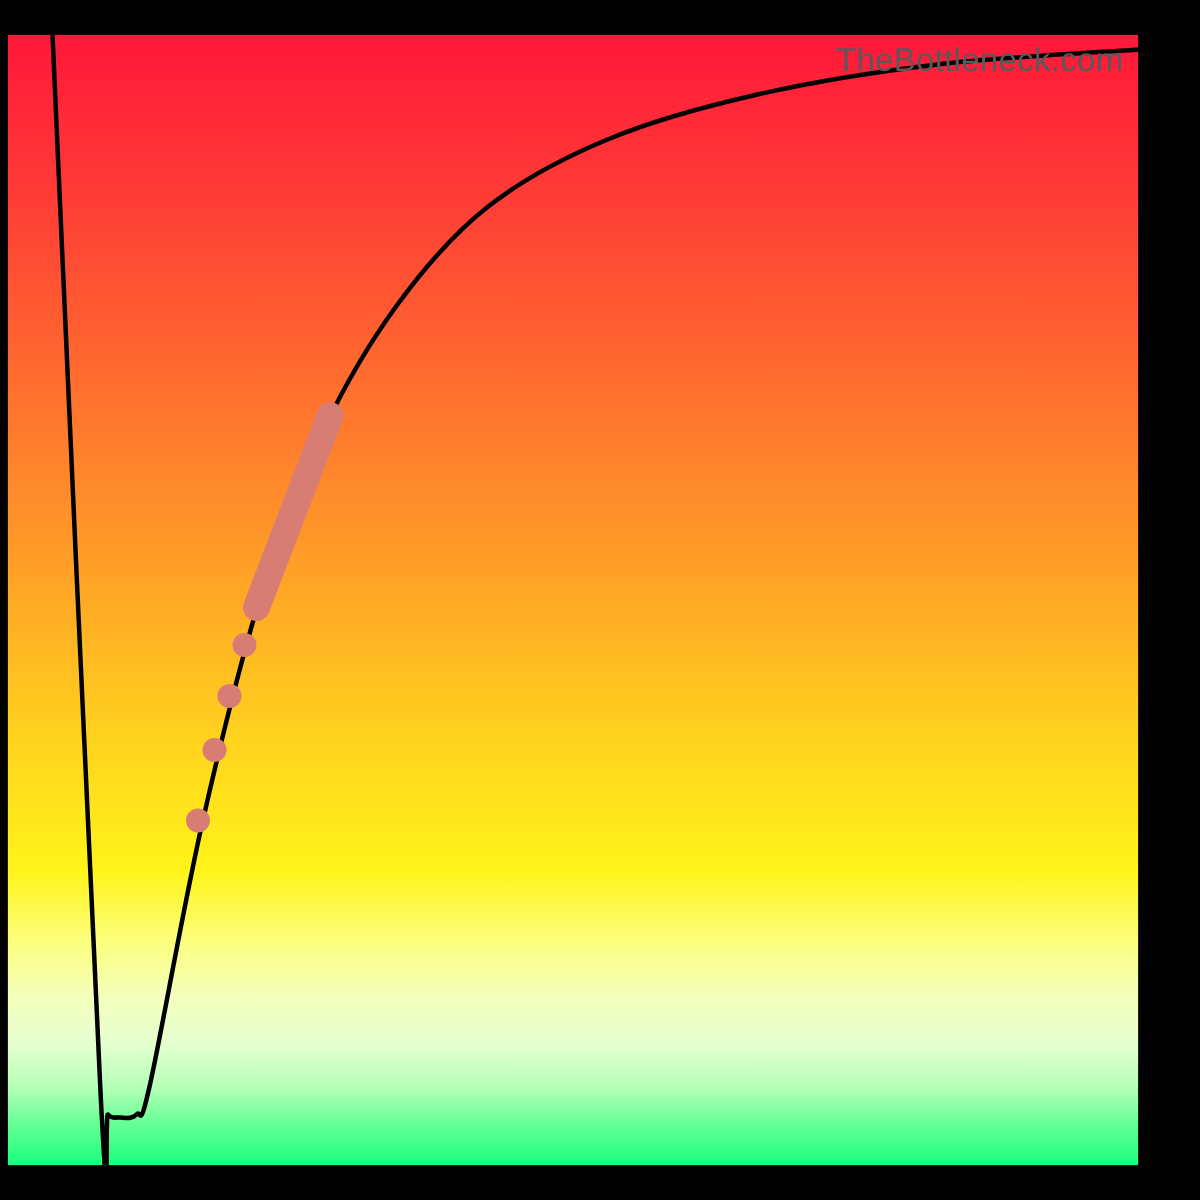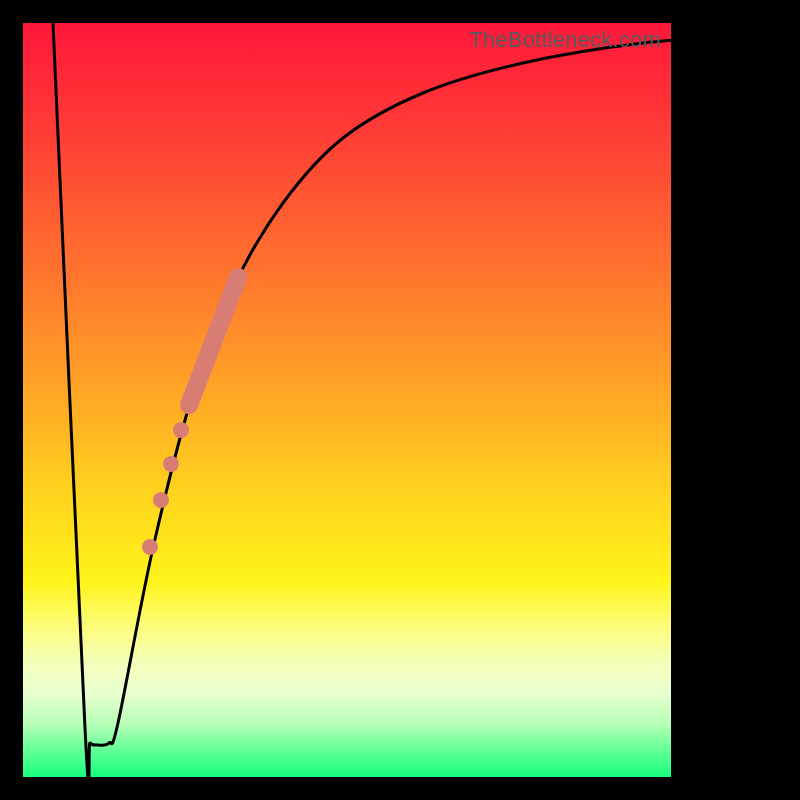--- a/index.html
+++ b/index.html
@@ -1,21 +1,21 @@
 <!DOCTYPE html>
 <html><head>
 <meta charset="utf-8">
 <style>
   * { margin: 0; padding: 0; box-sizing: border-box; }
   html, body { width: 800px; height: 800px; overflow: hidden; background: #000; }
   .wrap { position: relative; width: 800px; height: 800px; background: #000; }
   .plot {
     position: absolute;
-    left: 23px; top: 23px;
-    width: 648px; height: 754px;
+    left: 5px; top: 23px;
+    width: 754px; height: 754px;
     overflow: hidden;
   }
   .marker {
     position: absolute;
     border-radius: 50%;
     transform: translate(-50%, -50%);
     z-index: 4;
   }
   .watermark {
     position: absolute;

